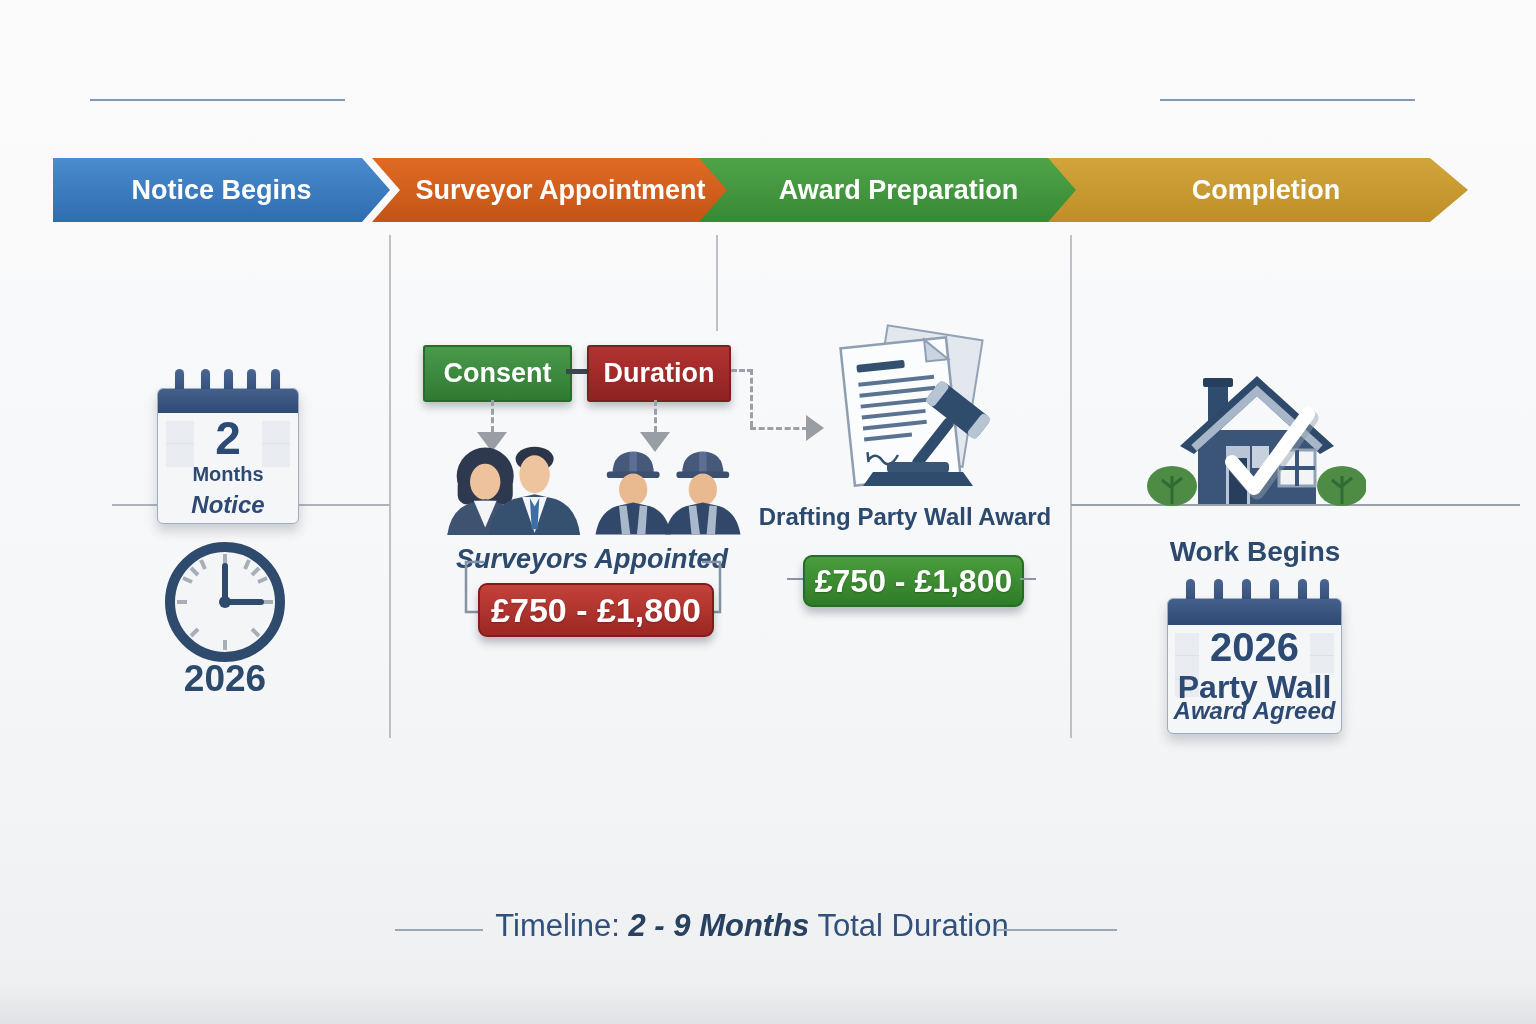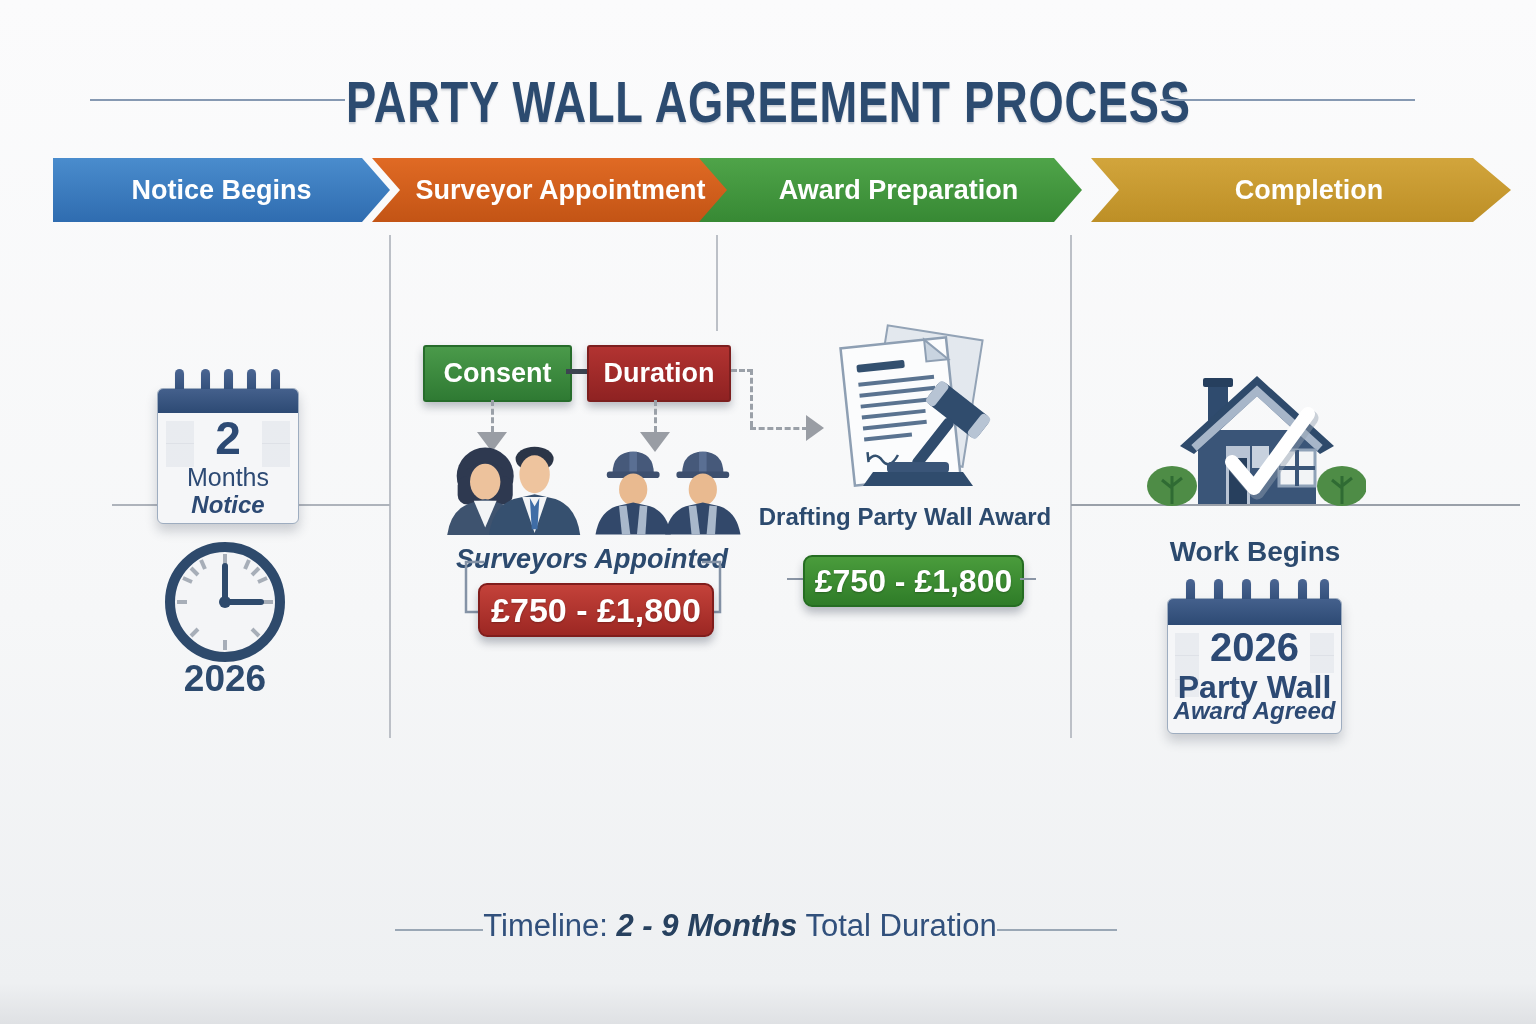--- a/index.html
+++ b/index.html
@@ -18,21 +18,21 @@
 
   
   .banner{top:158px;height:64px;display:flex;align-items:center;justify-content:center;
     color:#fff;font-weight:bold;font-size:27px;filter:drop-shadow(0 3px 3px rgba(40,50,70,.25));}
   .b-first{clip-path:polygon(0 0,calc(100% - 28px) 0,100% 50%,calc(100% - 28px) 100%,0 100%);}
   .b-mid{clip-path:polygon(0 0,calc(100% - 28px) 0,100% 50%,calc(100% - 28px) 100%,0 100%,28px 50%);padding-left:16px;}
   .b-last{clip-path:polygon(0 0,calc(100% - 38px) 0,100% 50%,calc(100% - 38px) 100%,0 100%,28px 50%);padding-left:16px;}
   .b1{left:53px;width:337px;background:linear-gradient(180deg,#4a8ccd,#2f6cb0);}
   .b2{left:372px;width:345px;background:linear-gradient(180deg,#e06a24,#c35415);align-items:center;}
   .b3{left:699px;width:367px;background:linear-gradient(180deg,#4fa449,#378934);}
-  .b4{left:1091px;width:404px;background:linear-gradient(180deg,#d2a53c,#bd8f26);}
+  .b4{left:1048px;width:404px;background:linear-gradient(180deg,#d2a53c,#bd8f26);}
 
   
   .vline{width:2px;background:#bcc0c7;}
   .v1{left:389px;top:235px;height:503px;}
   .v2{left:716px;top:235px;height:96px;}
   .v3{left:1070px;top:235px;height:503px;}
   .h-col1{top:504px;left:112px;width:278px;height:2px;background:#aeb3bb;}
   .h-ground{top:504px;left:1071px;width:449px;height:2px;background:#9aa0a9;}
 
   
@@ -62,32 +62,31 @@
     border-left:18px solid #999da4;}
 
   .caption{color:#2c4a6e;font-weight:bold;text-align:center;}
   .badge{display:flex;align-items:center;justify-content:center;color:#fff;font-weight:bold;
     border-radius:9px;box-shadow:0 6px 9px rgba(40,50,70,.3);text-shadow:0 1px 2px rgba(0,0,0,.25);}
   .badge-red{background:linear-gradient(180deg,#c4423a,#9c2723);border:2px solid #801d1c;}
   .badge-green{background:linear-gradient(180deg,#4a9c3c,#2f7c28);border:2px solid #256d22;}
   .stub{height:2px;background:#8a95a5;}
 
   
-  .footer-text{top:908px;left:0;width:1480px;text-align:center;font-size:31px;color:#31507c;white-space:nowrap;}
+  .footer-text{top:908px;left:12px;width:1480px;text-align:center;font-size:31px;color:#31507c;white-space:nowrap;}
   .f-line-l{top:929px;left:395px;width:88px;height:2px;background:#9aa7b5;}
   .f-line-r{top:929px;left:997px;width:120px;height:2px;background:#9aa7b5;}
   .bolditalic{font-weight:bold;font-style:italic;color:#27415f;}
 </style>
 </head>
 <body>
 
 <div class="canvas">
 
   <div class="abs hline t-line-l"></div>
-  <div class="abs title"><span class="title-inner">PARTY WALL AGREEMENT PROCESS</span></div>
   <div class="abs hline t-line-r"></div>
 
   <div class="abs banner b-first b1">
     <span>Notice Begins</span>
   </div>
   <div class="abs banner b-mid b2">
     <span>Surveyor Appointment</span>
   </div>
   <div class="abs banner b-mid b3">
     <span>Award Preparation</span>
@@ -105,21 +104,21 @@
   <div class="abs cal" style="left:157px;top:388px;width:140px;height:134px;">
     <div class="ring" style="left:17px;top:-20px;"></div>
     <div class="ring" style="left:43px;top:-20px;"></div>
     <div class="ring" style="left:66px;top:-20px;"></div>
     <div class="ring" style="left:89px;top:-20px;"></div>
     <div class="ring" style="left:113px;top:-20px;"></div>
     <div class="cal-head" style="height:24px;"></div>
     <div class="cal-grid" style="left:8px;top:32px;width:28px;height:46px;"></div>
     <div class="cal-grid" style="right:8px;top:32px;width:28px;height:46px;"></div>
     <div class="cal-txt" style="top:22px;font-size:46px;font-weight:bold;">2</div>
-    <div class="cal-txt" style="top:74px;font-size:25px;font-weight:normal;">Months</div>
+    <div class="cal-txt" style="top:74px;font-size:20px;font-weight:bold;">Months</div>
     <div class="cal-txt" style="top:102px;font-size:24px;font-weight:bold;font-style:italic;">Notice</div>
   </div>
 
   <svg class="abs" style="left:163px;top:540px;" width="124" height="124" viewBox="0 0 124 124">
     <circle cx="62" cy="62" r="55" fill="#f4f5f7" stroke="#2e4a6c" stroke-width="10"></circle>
     <g stroke="#a7aeb8" stroke-width="4">
       <line x1="62" y1="14" x2="62" y2="24"></line>
         <line x1="62" y1="100" x2="62" y2="110"></line>
       <line x1="14" y1="62" x2="24" y2="62"></line>
         <line x1="100" y1="62" x2="110" y2="62"></line>

